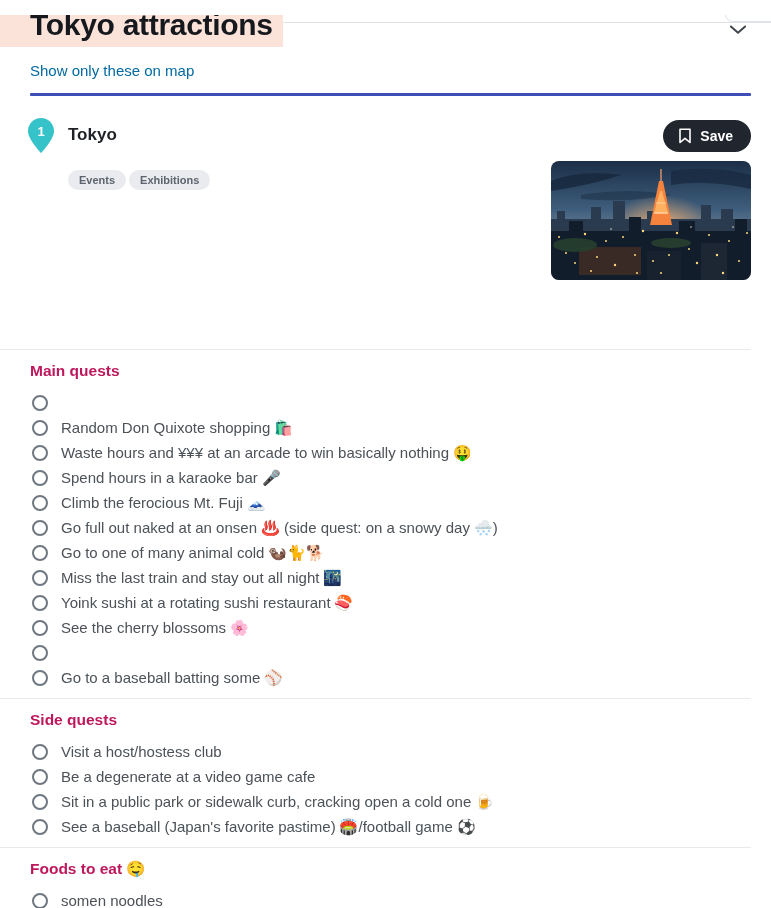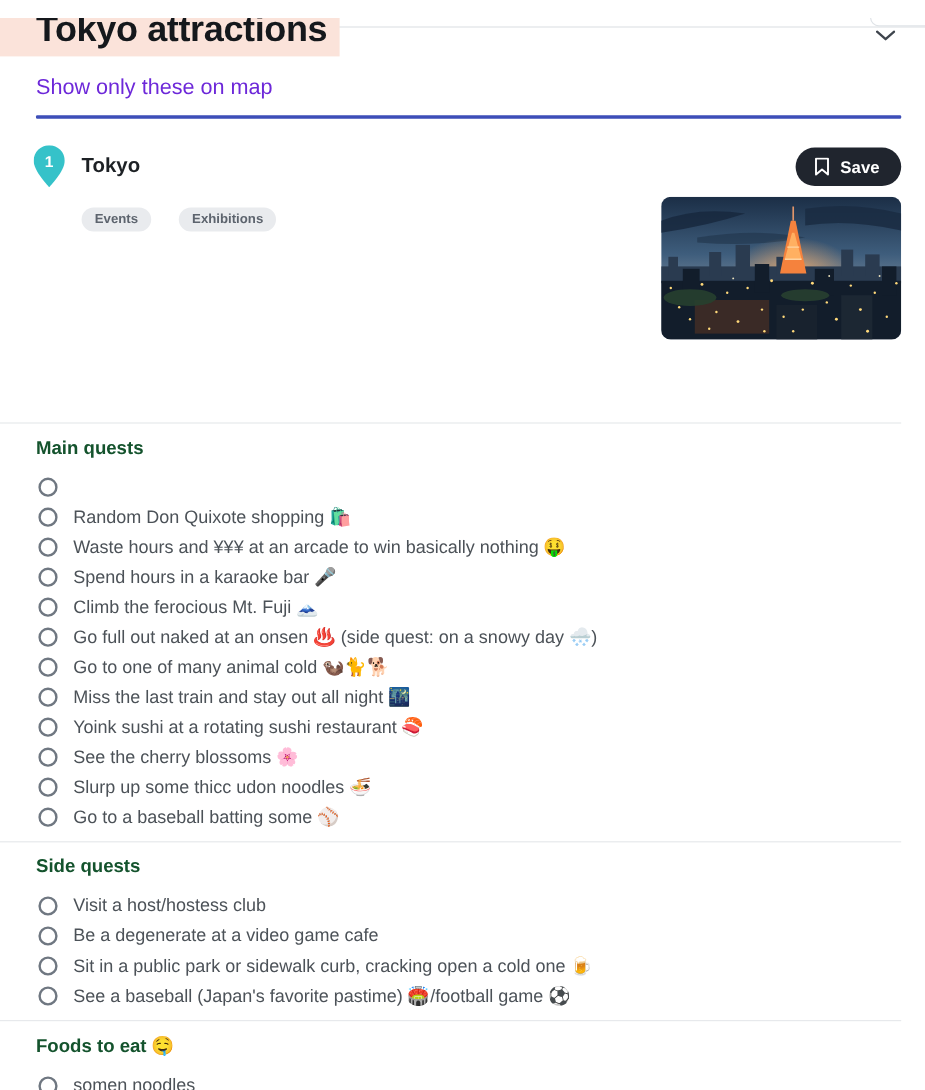--- a/index.html
+++ b/index.html
@@ -38,21 +38,21 @@
     white-space: nowrap;
   }
   .page-title .hl {
     background: #fbe3da;
     padding: 6px 10px 5px 30px;
     display: inline-block;
   }
   .map-link {
     display: inline-block;
     margin: 15px 0 0 30px;
-    font-size: 18px; color: #6d28d9; text-decoration: none;
+    font-size: 15px; color: #0369a1; text-decoration: none;
   }
   .accent-divider {
     margin: 13px 20px 0 30px;
     height: 3px; background: #3d4eb8; border-radius: 1px;
   }
   
   .place-card { position: relative; margin: 20px 20px 0 28px; height: 233px; }
   .place-head { display: flex; align-items: flex-start; }
   .pin { flex: 0 0 auto; margin-top: 2px; }
   .place-name {
@@ -61,21 +61,21 @@
   }
   .save-btn {
     position: absolute; top: 4px; right: 0;
     display: flex; align-items: flex-end; gap: 8px;
     background: #20252e; color: #fff;
     border: none; border-radius: 18px;
     padding: 8px 18px 8px 15px;
     font-size: 14px; font-weight: 700;
     font-family: inherit; cursor: pointer;
   }
-  .tag-row { margin: 17px 0 0 40px; display: flex; gap: 23px; }
+  .tag-row { margin: 17px 0 0 40px; display: flex; gap: 3px; }
   .tag {
     background: #e9ebee; color: #5d646e;
     font-size: 11px; font-weight: 700;
     padding: 4px 11px; border-radius: 11px;
   }
   .yt-link {
     display: inline-block;
     margin: 16px 0 0 40px;
     font-size: 15px; color: #4a5bc9; text-decoration: none;
   }
@@ -83,21 +83,21 @@
     position: absolute; top: 45px; right: 0;
     width: 200px; height: 119px;
     border-radius: 8px; overflow: hidden;
     display: block;
   }
   
   .sections { margin: 0 20px 0 0; }
   .section { border-top: 1px solid #e7e9ec; margin-left: 0; padding: 12px 0 8px 0; }
   .section-title {
     margin-left: 30px;
-    font-size: 15.5px; font-weight: 700; color: #14532d;
+    font-size: 15.5px; font-weight: 700; color: #be185d;
   }
   .quest-list { margin-top: 10px; }
   .quest-item {
     display: flex; align-items: center;
     height: 25px; margin-left: 32px;
     cursor: pointer;
   }
   .radio {
     flex: 0 0 auto;
     width: 16px; height: 16px;
@@ -277,21 +277,20 @@
     <span class="quest-text">Yoink sushi at a rotating sushi restaurant 🍣</span>
   </div>
 
   <div class="quest-item">
     <span class="radio"></span>
     <span class="quest-text">See the cherry blossoms 🌸</span>
   </div>
 
   <div class="quest-item">
     <span class="radio"></span>
-    <span class="quest-text">Slurp up some thicc udon noodles 🍜</span>
   </div>
 
   <div class="quest-item">
     <span class="radio"></span>
     <span class="quest-text">Go to a baseball batting some ⚾</span>
   </div>
 </div>
   </div>
 
   <div class="section">

